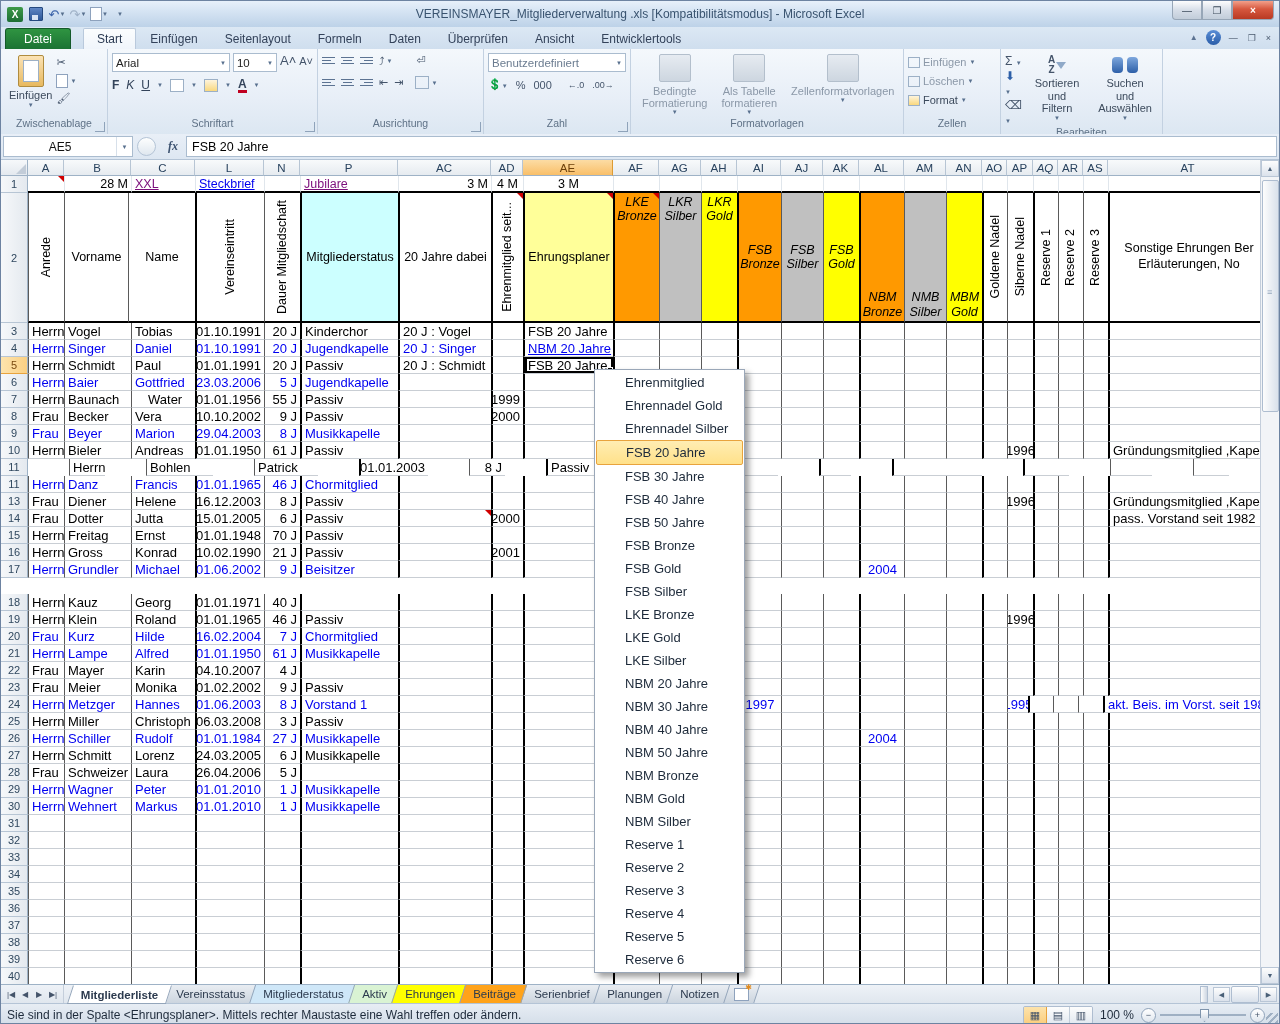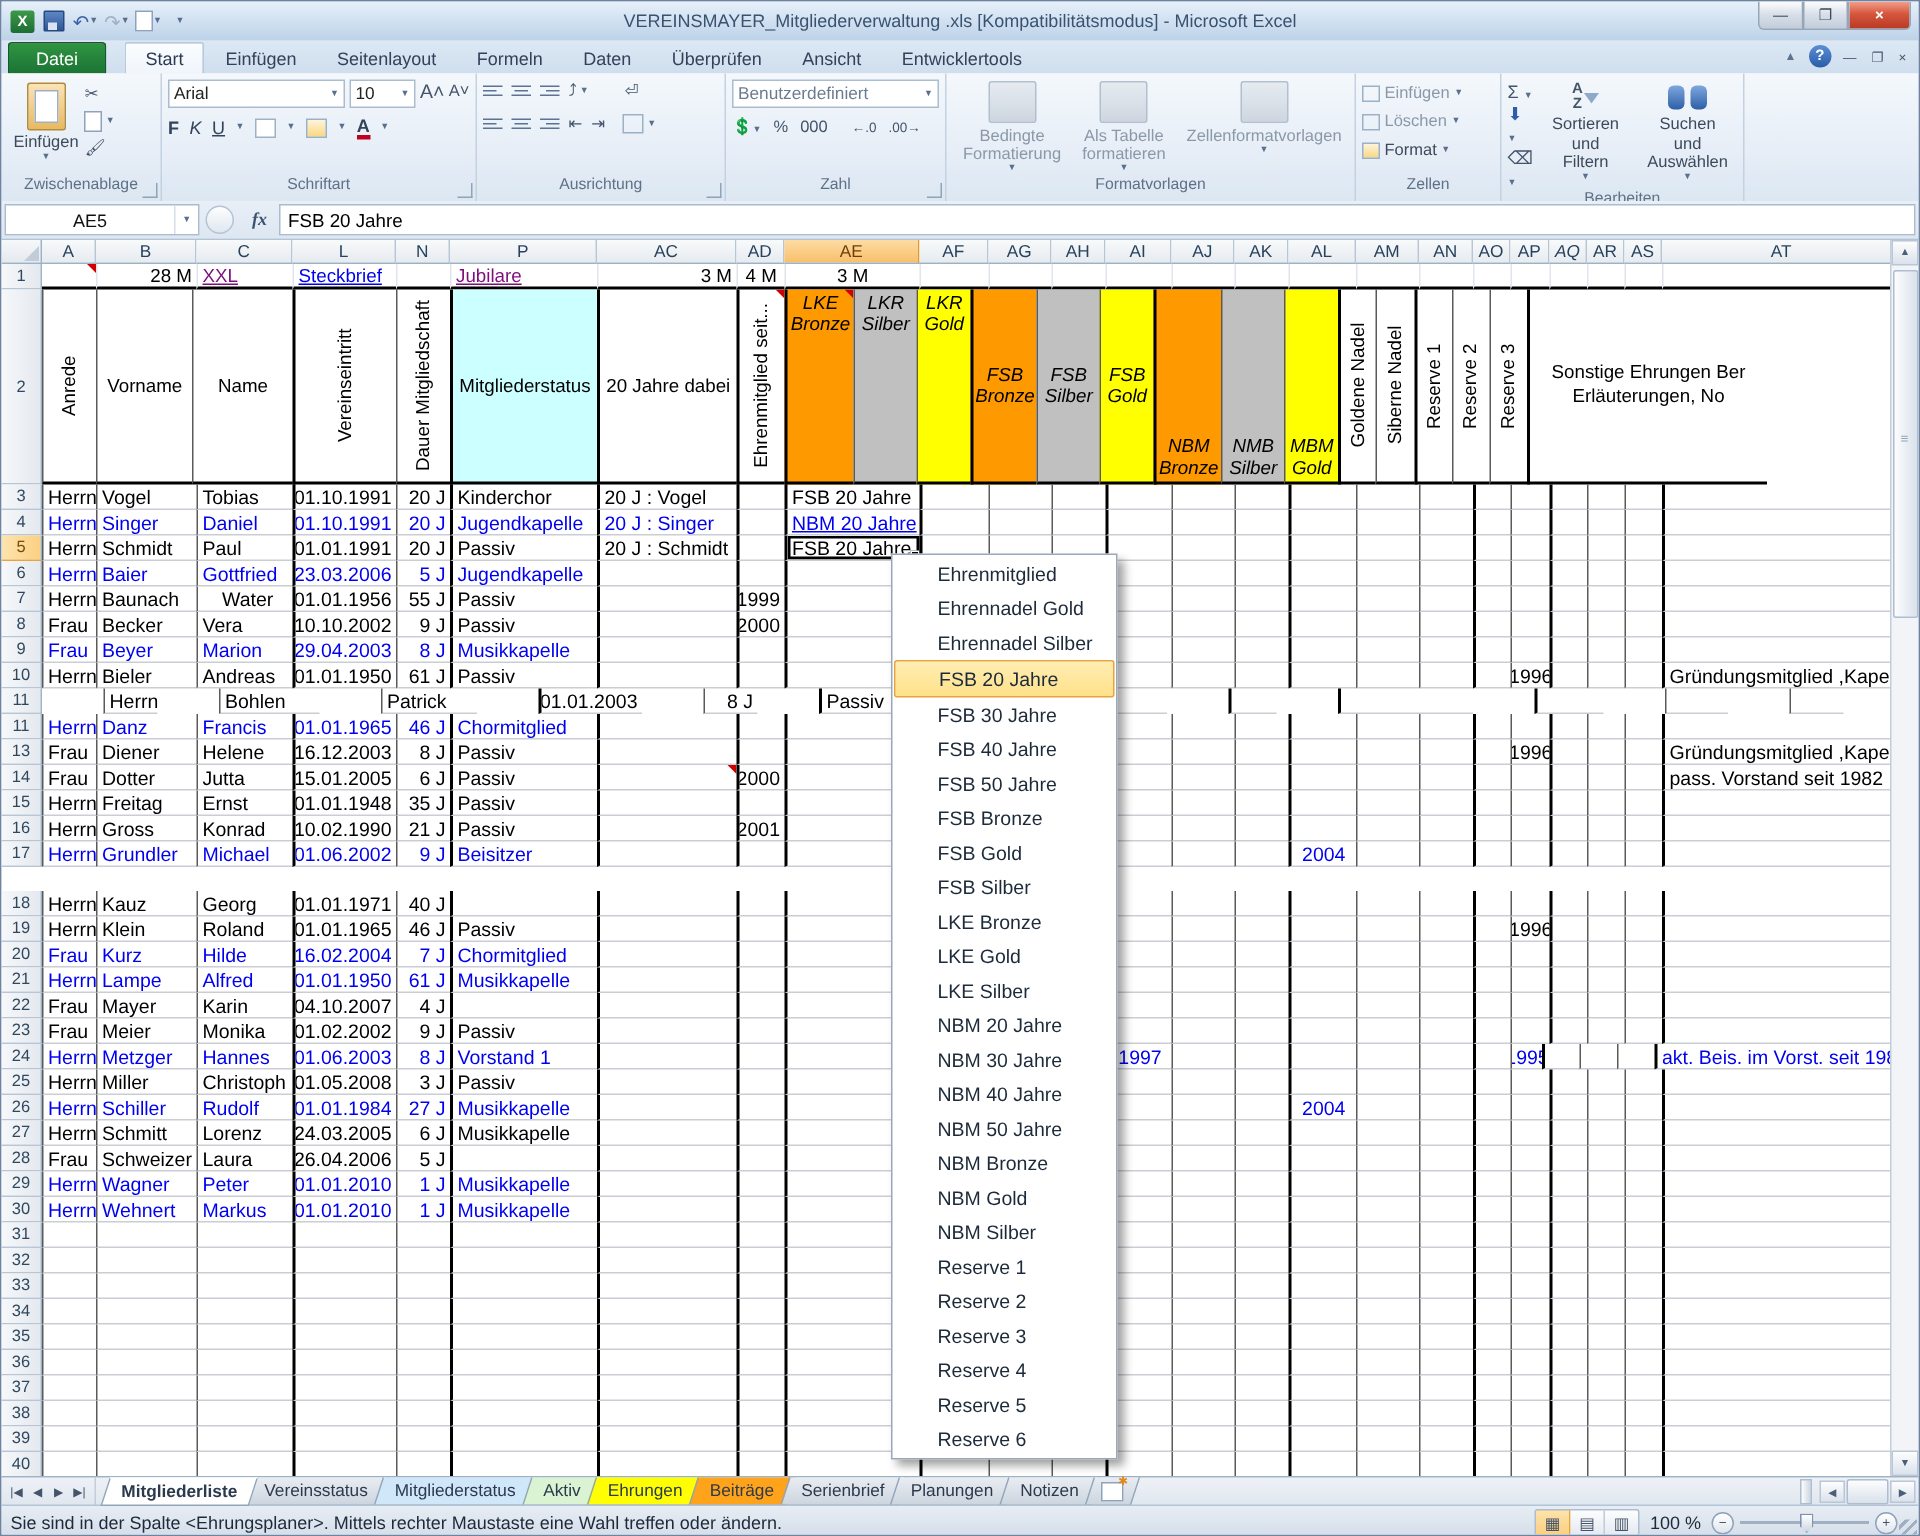--- a/index.html
+++ b/index.html
@@ -517,20 +517,24 @@
       <div class="cell bL2 h2cell al-ctr" style="width: 98px; height: 130px; background: rgb(204, 255, 255);">
         <span style="white-space: normal; text-align: center; line-height: 1.15;">Mitgliederstatus</span>
       </div>
       <div class="cell bL2 h2cell al-ctr" style="width: 93px; height: 130px;">
         <span style="white-space: normal; text-align: center; line-height: 1.15;">20 Jahre dabei</span>
       </div>
       <div class="cell bL2 h2cell al-ctr" style="width: 32px; height: 130px;">
         <span style="writing-mode: vertical-rl; transform: rotate(180deg); white-space: nowrap;">Ehrenmitglied  seit...</span>
         <div class="comment-tri"></div>
       </div>
+      <div class="cell bL2 h2cell al-ctr" style="width: 90px; height: 130px; background: rgb(255, 255, 153);">
+        <span style="white-space: normal; text-align: center; line-height: 1.15;">Ehrungsplaner</span>
+        <div class="comment-tri"></div>
+      </div>
       <div class="cell bL2 h2cell al-ctr va-top" style="width: 46px; height: 130px; background: rgb(255, 153, 0);">
         <span class="ital" style="white-space: normal; text-align: center; line-height: 1.15;">LKE Bronze</span>
         <div class="comment-tri"></div>
       </div>
       <div class="cell h2cell al-ctr va-top" style="width: 42px; height: 130px; background: rgb(192, 192, 192);">
         <span class="ital" style="white-space: normal; text-align: center; line-height: 1.15;">LKR Silber</span>
       </div>
       <div class="cell h2cell al-ctr va-top" style="width: 36px; height: 130px; background: rgb(255, 255, 0);">
         <span class="ital" style="white-space: normal; text-align: center; line-height: 1.15;">LKR Gold</span>
       </div>
@@ -1079,21 +1083,21 @@
       <div class="cell al-lft" style="width: 67px;">
         <span>Freitag</span>
       </div>
       <div class="cell al-lft" style="width: 64px;">
         <span>Ernst</span>
       </div>
       <div class="cell bL2 al-rgt" style="width: 69px;">
         <span>01.01.1948</span>
       </div>
       <div class="cell al-rgt" style="width: 36px;">
-        <span>35 J</span>
+        <span>70 J</span>
       </div>
       <div class="cell bL2 al-lft" style="width: 98px;">
         <span>Passiv</span>
       </div>
       <div class="cell bL2 al-lft" style="width: 93px;"></div>
       <div class="cell bL2 al-rgt" style="width: 32px;"></div>
       <div class="cell bL2 al-lft" style="width: 90px;"></div>
       <div class="cell bL2 al-ctr" style="width: 46px;"></div>
       <div class="cell al-ctr" style="width: 42px;"></div>
       <div class="cell al-ctr" style="width: 36px;"></div>
@@ -1474,21 +1478,21 @@
       <div class="cell al-lft" style="width: 36px;">
         <span>Herrn</span>
       </div>
       <div class="cell al-lft" style="width: 67px;">
         <span>Miller</span>
       </div>
       <div class="cell al-lft" style="width: 64px;">
         <span>Christoph</span>
       </div>
       <div class="cell bL2 al-rgt" style="width: 69px;">
-        <span>01.05.2008</span>
+        <span>06.03.2008</span>
       </div>
       <div class="cell al-rgt" style="width: 36px;">
         <span>3 J</span>
       </div>
       <div class="cell bL2 al-lft" style="width: 98px;">
         <span>Passiv</span>
       </div>
       <div class="cell bL2 al-lft" style="width: 93px;"></div>
       <div class="cell bL2 al-rgt" style="width: 32px;"></div>
       <div class="cell bL2 al-lft" style="width: 90px;"></div>

